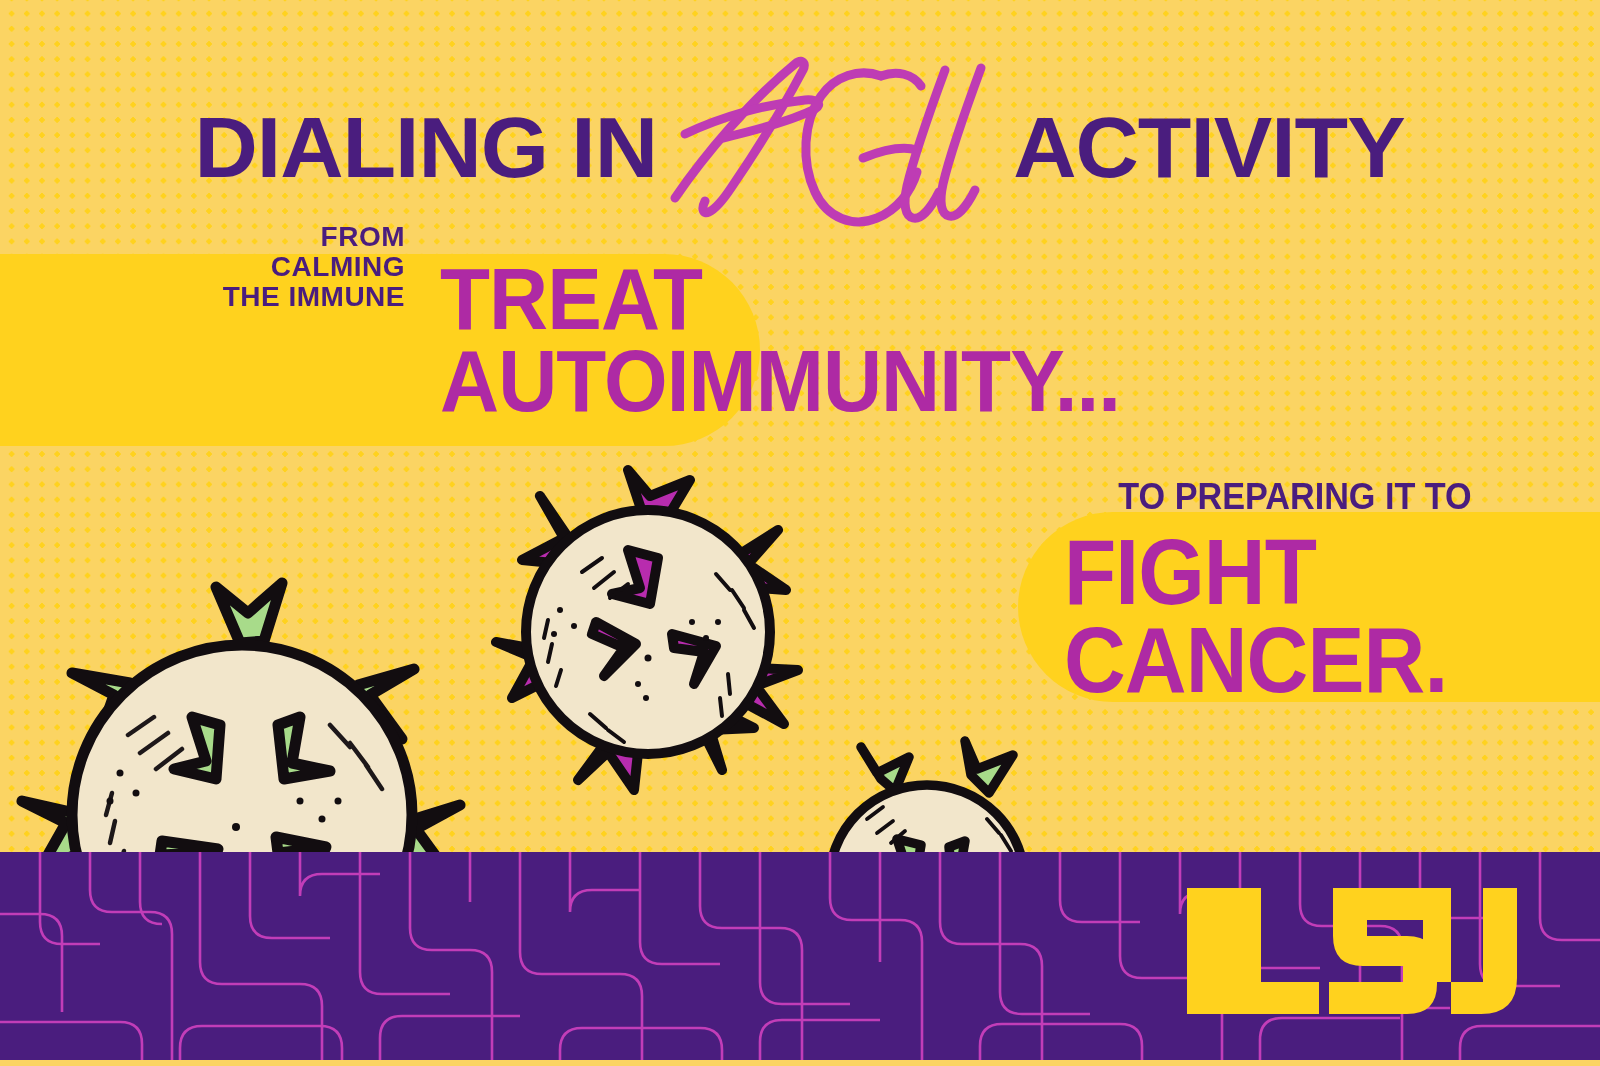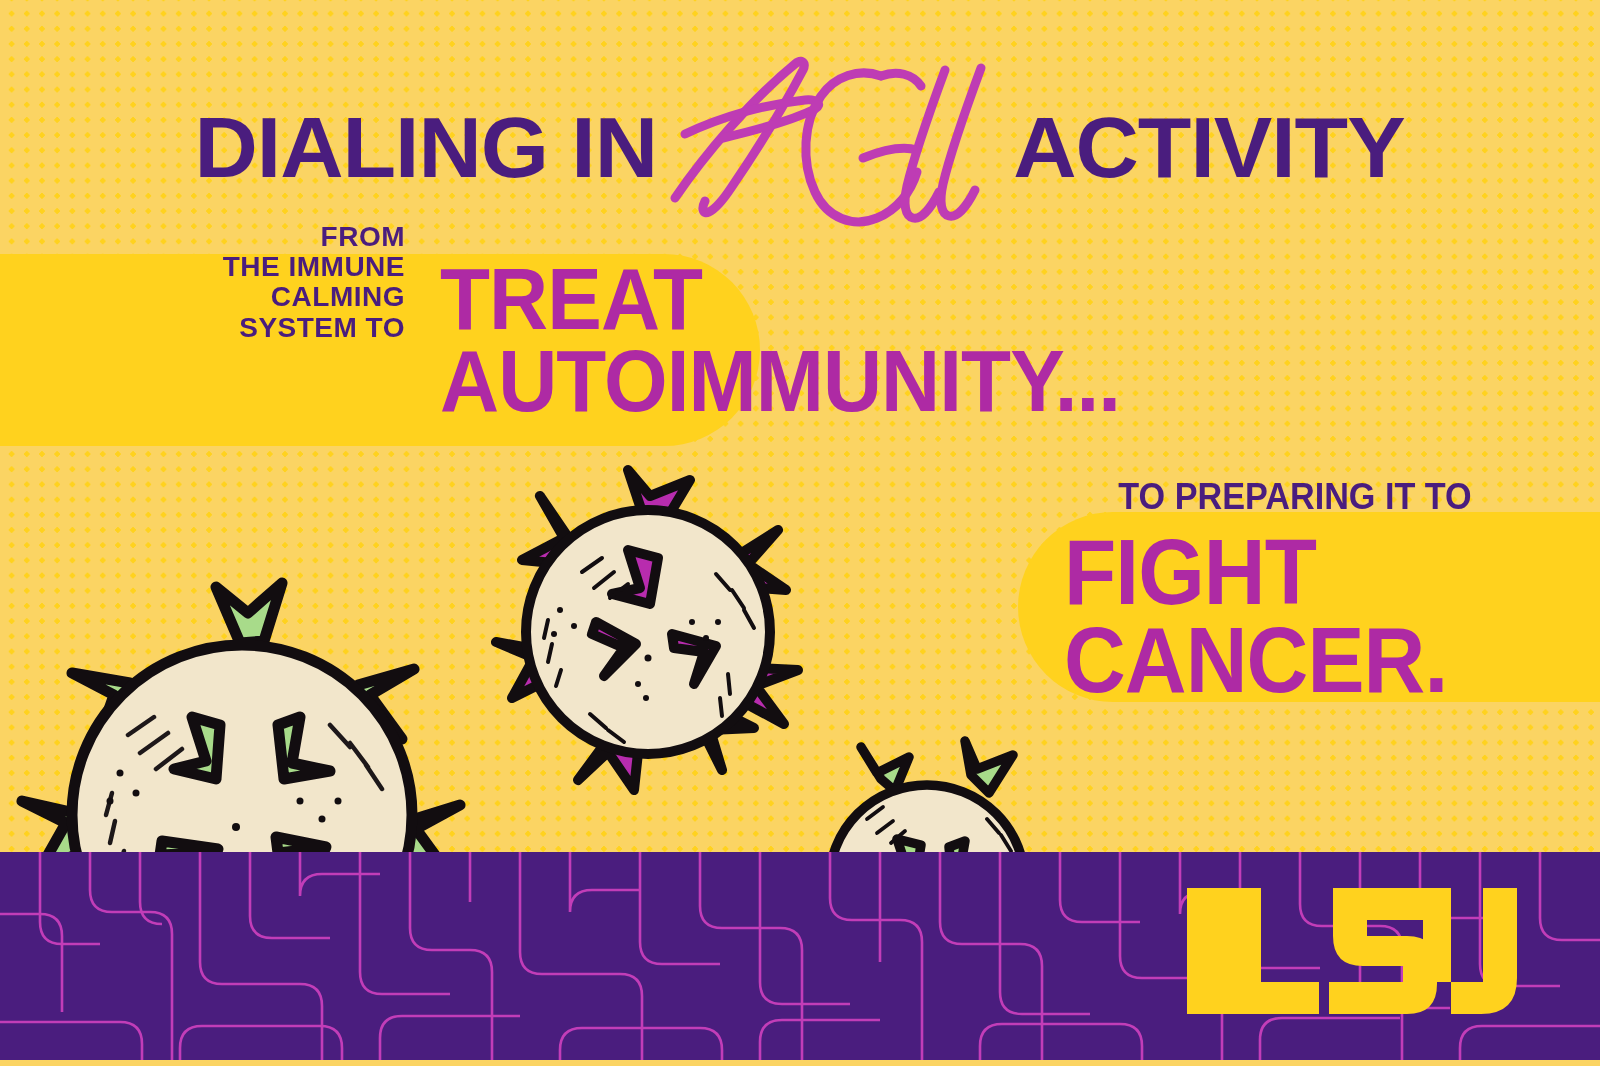--- a/index.html
+++ b/index.html
@@ -170,23 +170,22 @@
         <path d="M300 24 C286 62 270 106 262 140 C258 158 260 170 268 172 C276 174 286 162 294 146"></path>
         <path d="M336 22 C322 60 306 104 298 138 C294 156 296 168 304 170 C312 172 322 160 330 144"></path>
         <path d="M218 112 C238 104 258 100 272 104"></path>
       </svg>
     </span>
     <span class="w">ACTIVITY</span>
   </div>
 
   <div class="from-block">
     <div>FROM</div>
+    <div>CALMING</div>
     <div>THE IMMUNE</div>
-    <div>CALMING</div>
-    <div>SYSTEM TO</div>
   </div>
 
   <div class="treat-block">
     <div>TREAT</div>
     <div>AUTOIMMUNITY...</div>
   </div>
 
   <div class="prep-block">TO PREPARING IT TO</div>
   <div class="fight-block">
     <div>FIGHT</div>

